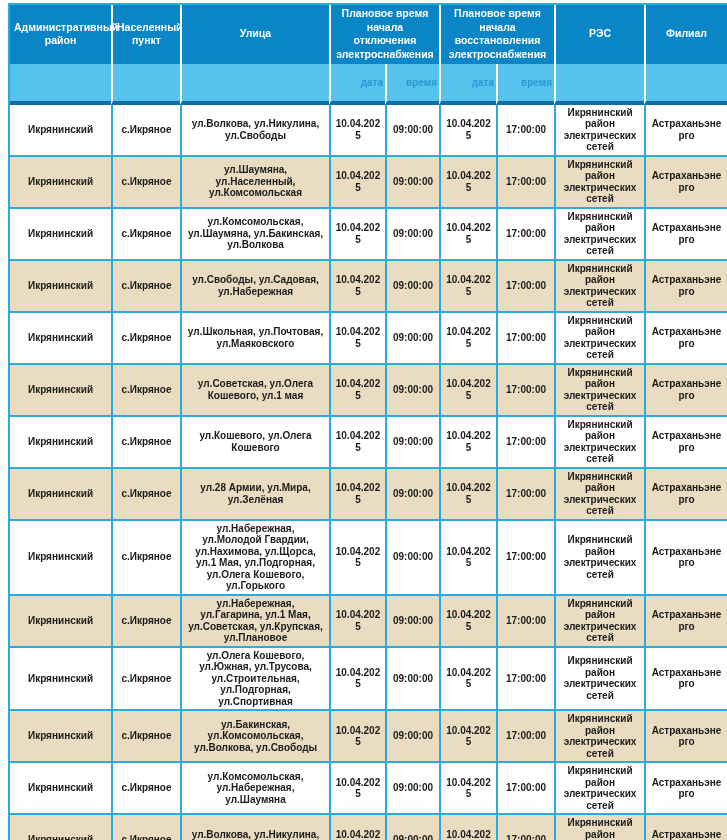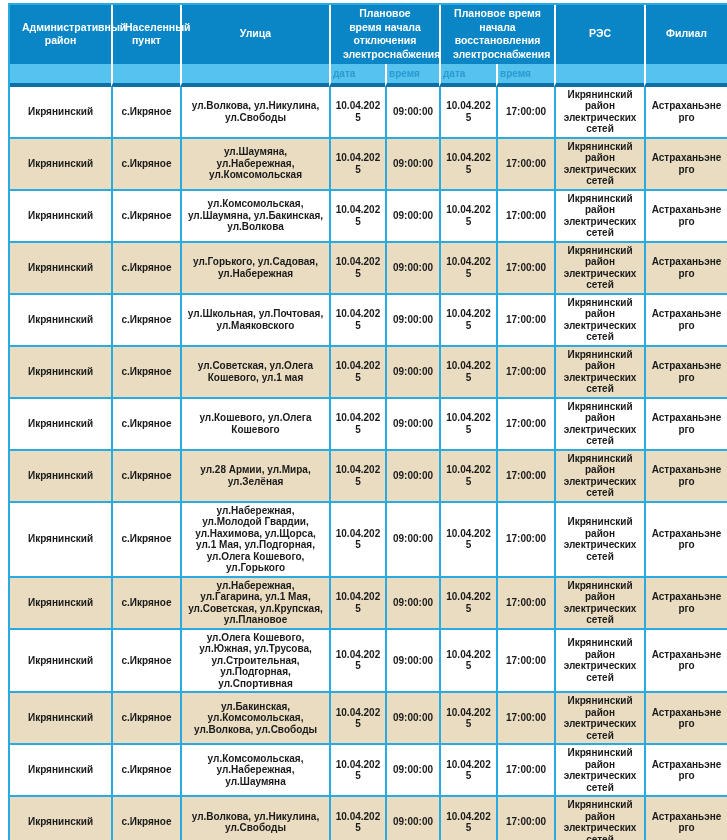--- a/index.html
+++ b/index.html
@@ -25,34 +25,34 @@
     border-spacing: 0;
   }
   
   thead th.main {
     background: var(--header_bg);
     color: var(--header_text);
     font-size: 10.5px;
     font-weight: 700;
     vertical-align: middle;
     height: 49px;
-    padding: 2px 12px;
+    padding: 2px 4px;
     border-left: 2px solid var(--separator);
     line-height: 1.3;
   }
   thead th.main:first-child { border-left: none; margin-top: 48px; }
   thead td.sub {
     background: var(--subheader_bg);
     color: var(--subheader_text);
     font-size: 10px;
     font-weight: 700;
-    text-align: left;
+    text-align: right;
     vertical-align: middle;
     height: 17px;
-    padding: 1px 2px;
+    padding: 10px 2px;
     border-left: 2px solid var(--separator);
     border-bottom: 4px solid var(--strip);
   }
   thead td.sub:first-child { border-left: none; }
   
   tbody td {
     background: var(--row_bg);
     color: var(--text);
     font-size: 10px;
     font-weight: 600;
@@ -115,21 +115,21 @@
           <td>10.04.2025</td>
           <td>09:00:00</td>
           <td>10.04.2025</td>
           <td>17:00:00</td>
           <td>Икрянинский район электрических сетей</td>
           <td>Астраханьэнерго</td>
         </tr>
         <tr class="alt">
           <td>Икрянинский</td>
           <td>с.Икряное</td>
-          <td>ул.Шаумяна, ул.Набережная, ул.Комсомольская</td>
+          <td>ул.Шаумяна, ул.Населенный, ул.Комсомольская</td>
           <td>10.04.2025</td>
           <td>09:00:00</td>
           <td>10.04.2025</td>
           <td>17:00:00</td>
           <td>Икрянинский район электрических сетей</td>
           <td>Астраханьэнерго</td>
         </tr>
         <tr>
           <td>Икрянинский</td>
           <td>с.Икряное</td>
@@ -137,21 +137,21 @@
           <td>10.04.2025</td>
           <td>09:00:00</td>
           <td>10.04.2025</td>
           <td>17:00:00</td>
           <td>Икрянинский район электрических сетей</td>
           <td>Астраханьэнерго</td>
         </tr>
         <tr class="alt">
           <td>Икрянинский</td>
           <td>с.Икряное</td>
-          <td>ул.Горького, ул.Садовая, ул.Набережная</td>
+          <td>ул.Свободы, ул.Садовая, ул.Набережная</td>
           <td>10.04.2025</td>
           <td>09:00:00</td>
           <td>10.04.2025</td>
           <td>17:00:00</td>
           <td>Икрянинский район электрических сетей</td>
           <td>Астраханьэнерго</td>
         </tr>
         <tr>
           <td>Икрянинский</td>
           <td>с.Икряное</td>

